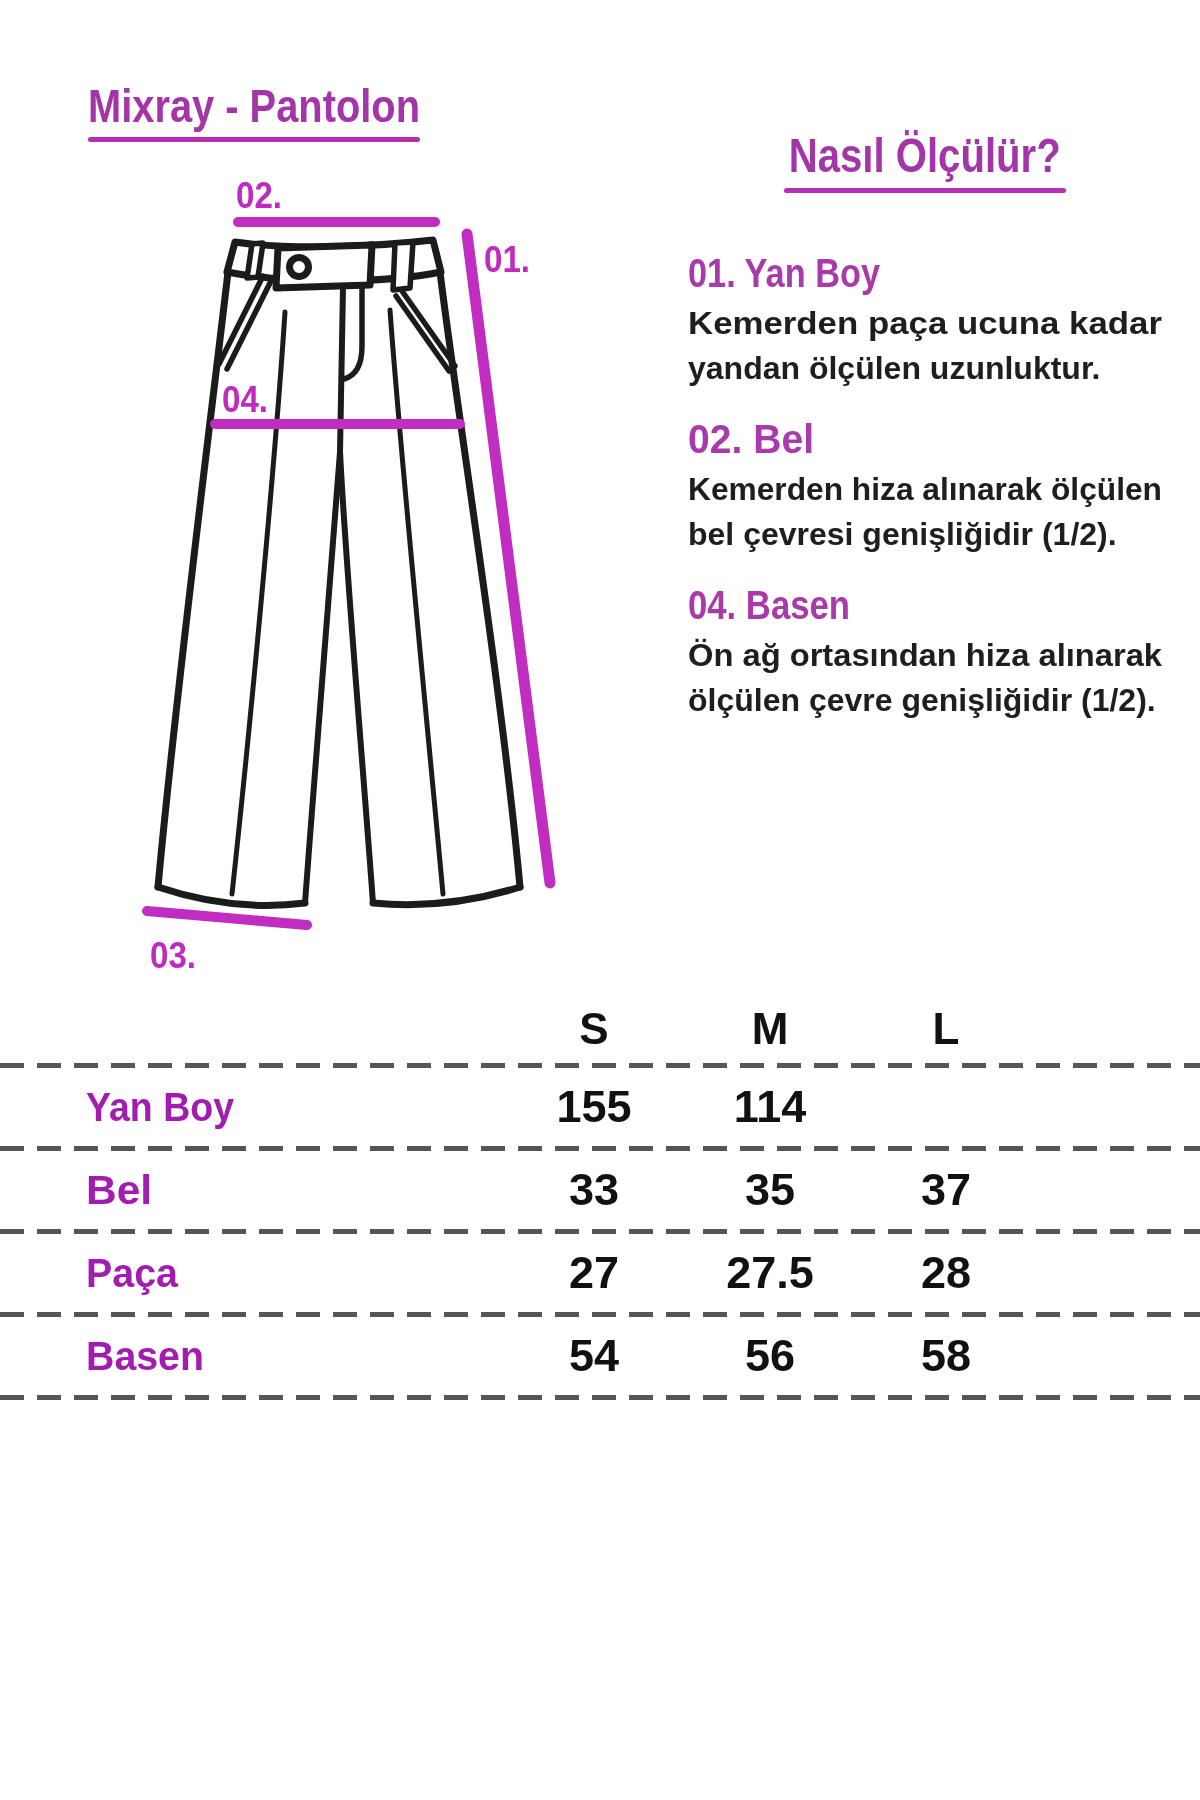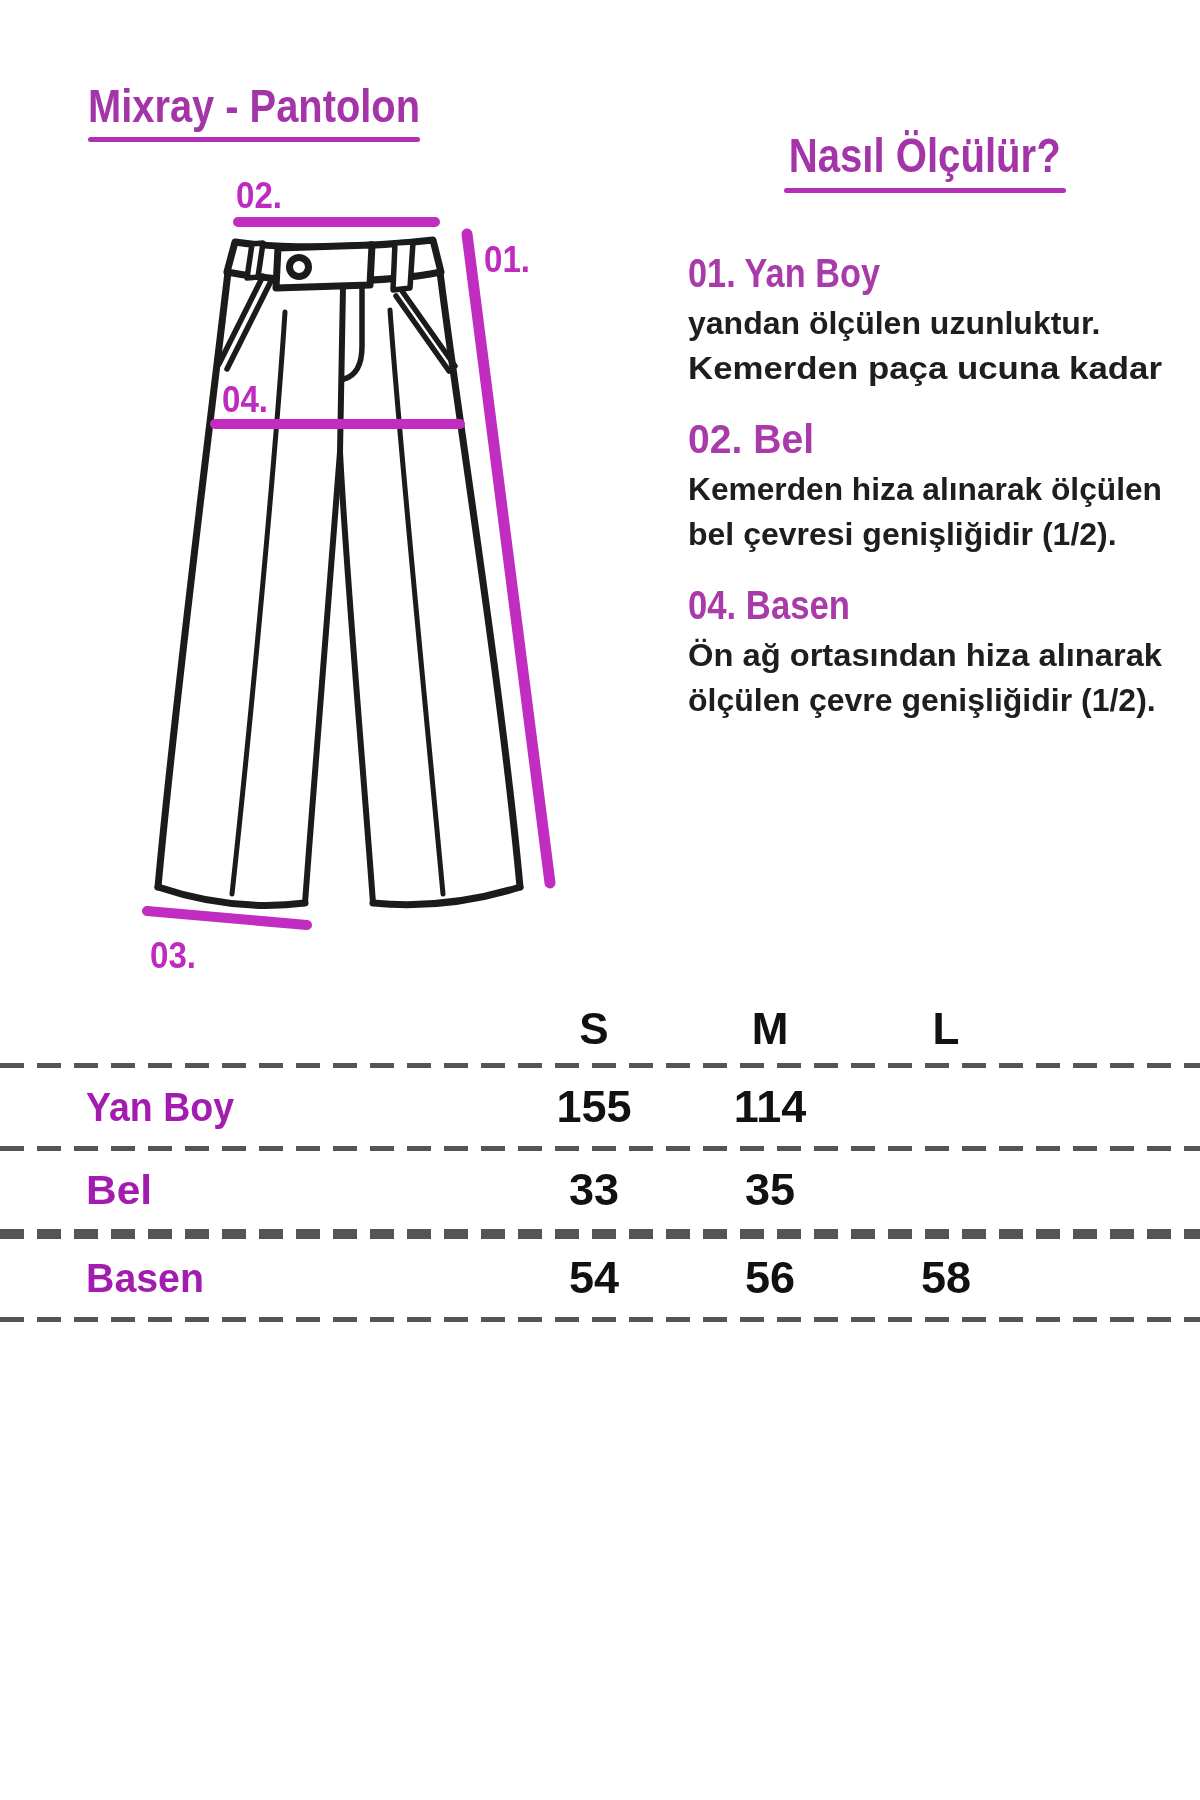--- a/index.html
+++ b/index.html
@@ -97,22 +97,22 @@
     </svg>
   </div>
 
   <div class="guide">
     <div class="guide-title"><span class="fit fit-c" style="transform: scaleX(0.8359);">Nasıl Ölçülür?</span></div>
     <div class="guide-underline"></div>
     <div class="guide-items">
 
       <div class="g-item">
         <div class="g-head"><span class="fit" style="transform: scaleX(0.8578);">01. Yan Boy</span></div>
+        <div class="g-line"><span class="fit" style="transform: scaleX(1.0878);">Kemerden paça ucuna kadar</span></div>
         <div class="g-line"><span class="fit" style="transform: scaleX(1);">yandan ölçülen uzunluktur.</span></div>
-        <div class="g-line"><span class="fit" style="transform: scaleX(1.0878);">Kemerden paça ucuna kadar</span></div>
       </div>
 
       <div class="g-item">
         <div class="g-head"><span class="fit" style="transform: scaleX(0.977);">02. Bel</span></div>
         <div class="g-line"><span class="fit" style="transform: scaleX(0.9908);">Kemerden hiza alınarak ölçülen</span></div>
         <div class="g-line"><span class="fit" style="transform: scaleX(1);">bel çevresi genişliğidir (1/2).</span></div>
       </div>
 
 
       <div class="g-item">
@@ -137,23 +137,30 @@
       <div class="tlabel"><span class="fit" style="transform: scaleX(0.9376);">Yan Boy</span></div>
       <div class="tval">155</div>
       <div class="tval">114</div>
     </div>
     <div class="divider"></div>
 
     <div class="trow data">
       <div class="tlabel"><span class="fit" style="transform: scaleX(1.0602);">Bel</span></div>
       <div class="tval">33</div>
       <div class="tval">35</div>
+      <div class="tval">37</div>
     </div>
     <div class="divider"></div>
 
+    <div class="trow data">
+      <div class="tlabel"><span class="fit" style="transform: scaleX(0.9848);">Paça</span></div>
+      <div class="tval">27</div>
+      <div class="tval">27.5</div>
+      <div class="tval">28</div>
+    </div>
     <div class="divider"></div>
 
     <div class="trow data">
       <div class="tlabel"><span class="fit" style="transform: scaleX(0.9828);">Basen</span></div>
       <div class="tval">54</div>
       <div class="tval">56</div>
       <div class="tval">58</div>
     </div>
     <div class="divider"></div>
   </div>

